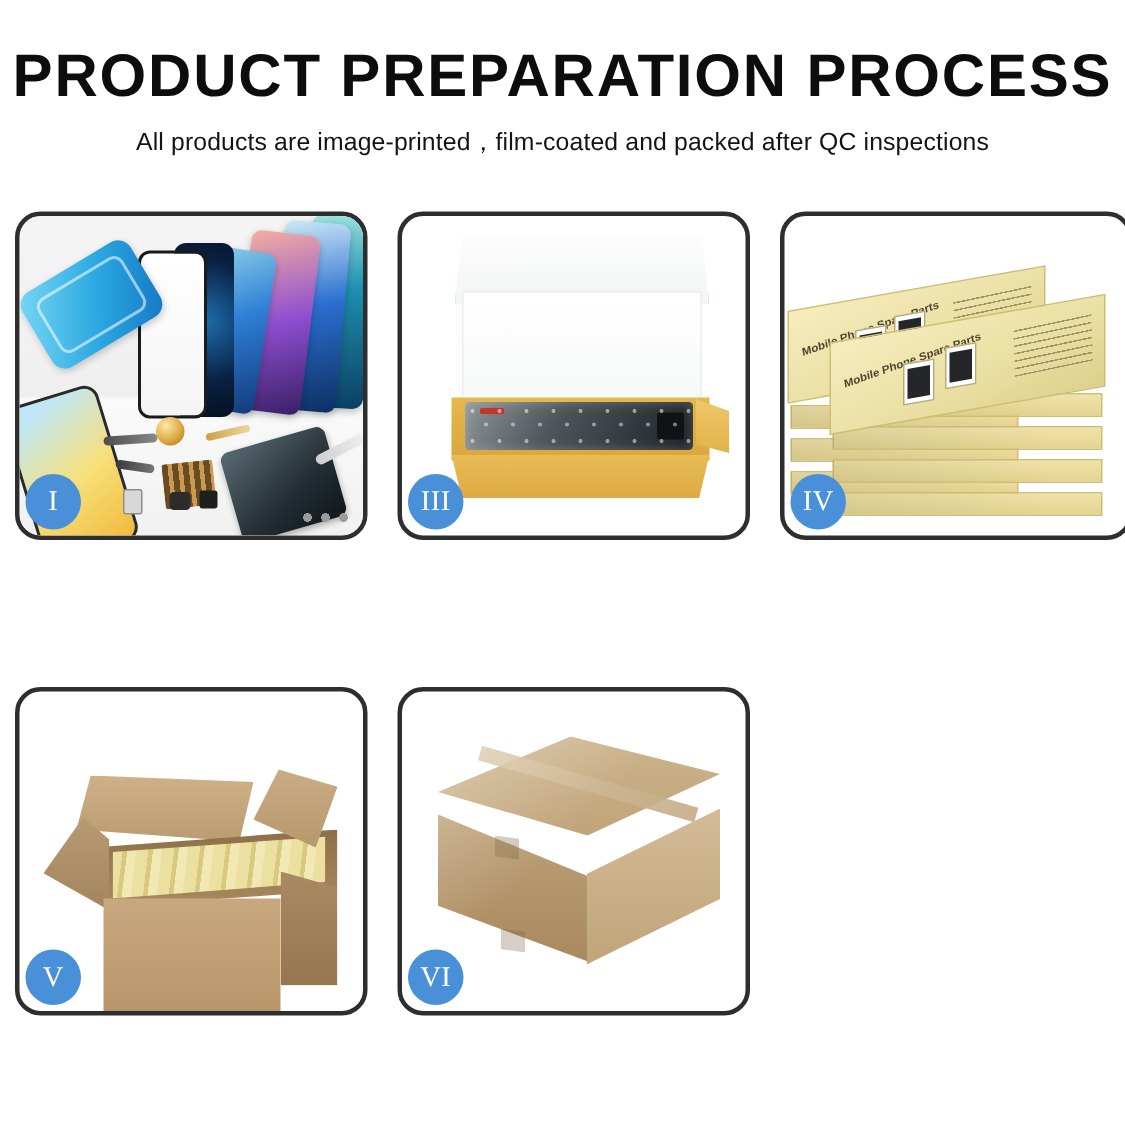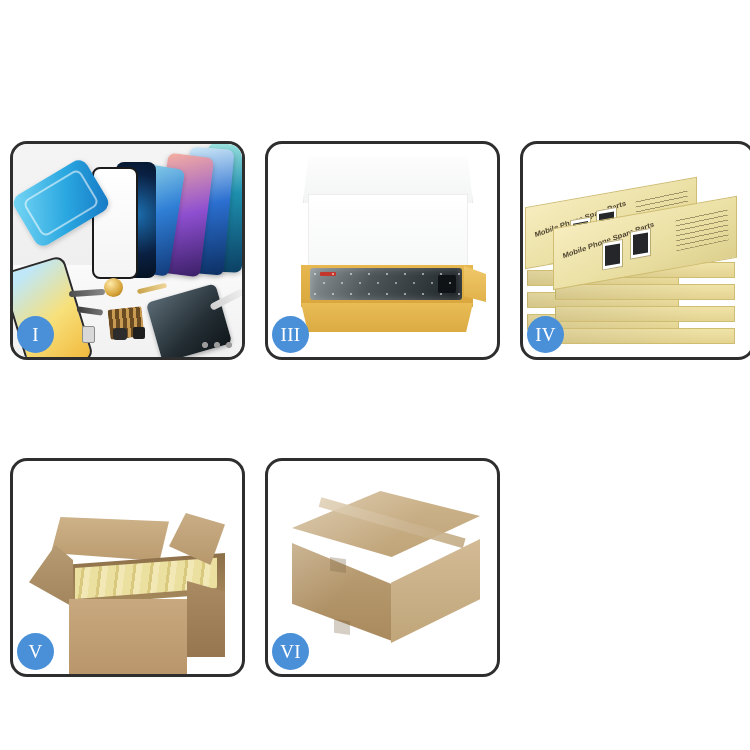--- a/index.html
+++ b/index.html
@@ -343,20 +343,22 @@
   .p6 .wrap {
     position:absolute; left:18px; top:24px; width:200px; height:166px;
     background: linear-gradient(135deg, rgba(255,255,255,.35), rgba(255,255,255,0) 45%);
     pointer-events:none;
   }
 </style>
 </head>
 <body>
 
 <div class="header">
+  <div class="title">PRODUCT PREPARATION PROCESS</div>
+  <div class="subtitle">All products are image-printed，film-coated and packed after QC inspections</div>
 </div>
 
 <div class="grid">
 
   <div class="panel p1">
     <div class="photo">
       <div class="wall"></div>
       <div class="floor"></div>
       <div class="ph fanD"></div>
       <div class="ph fanC"></div>

